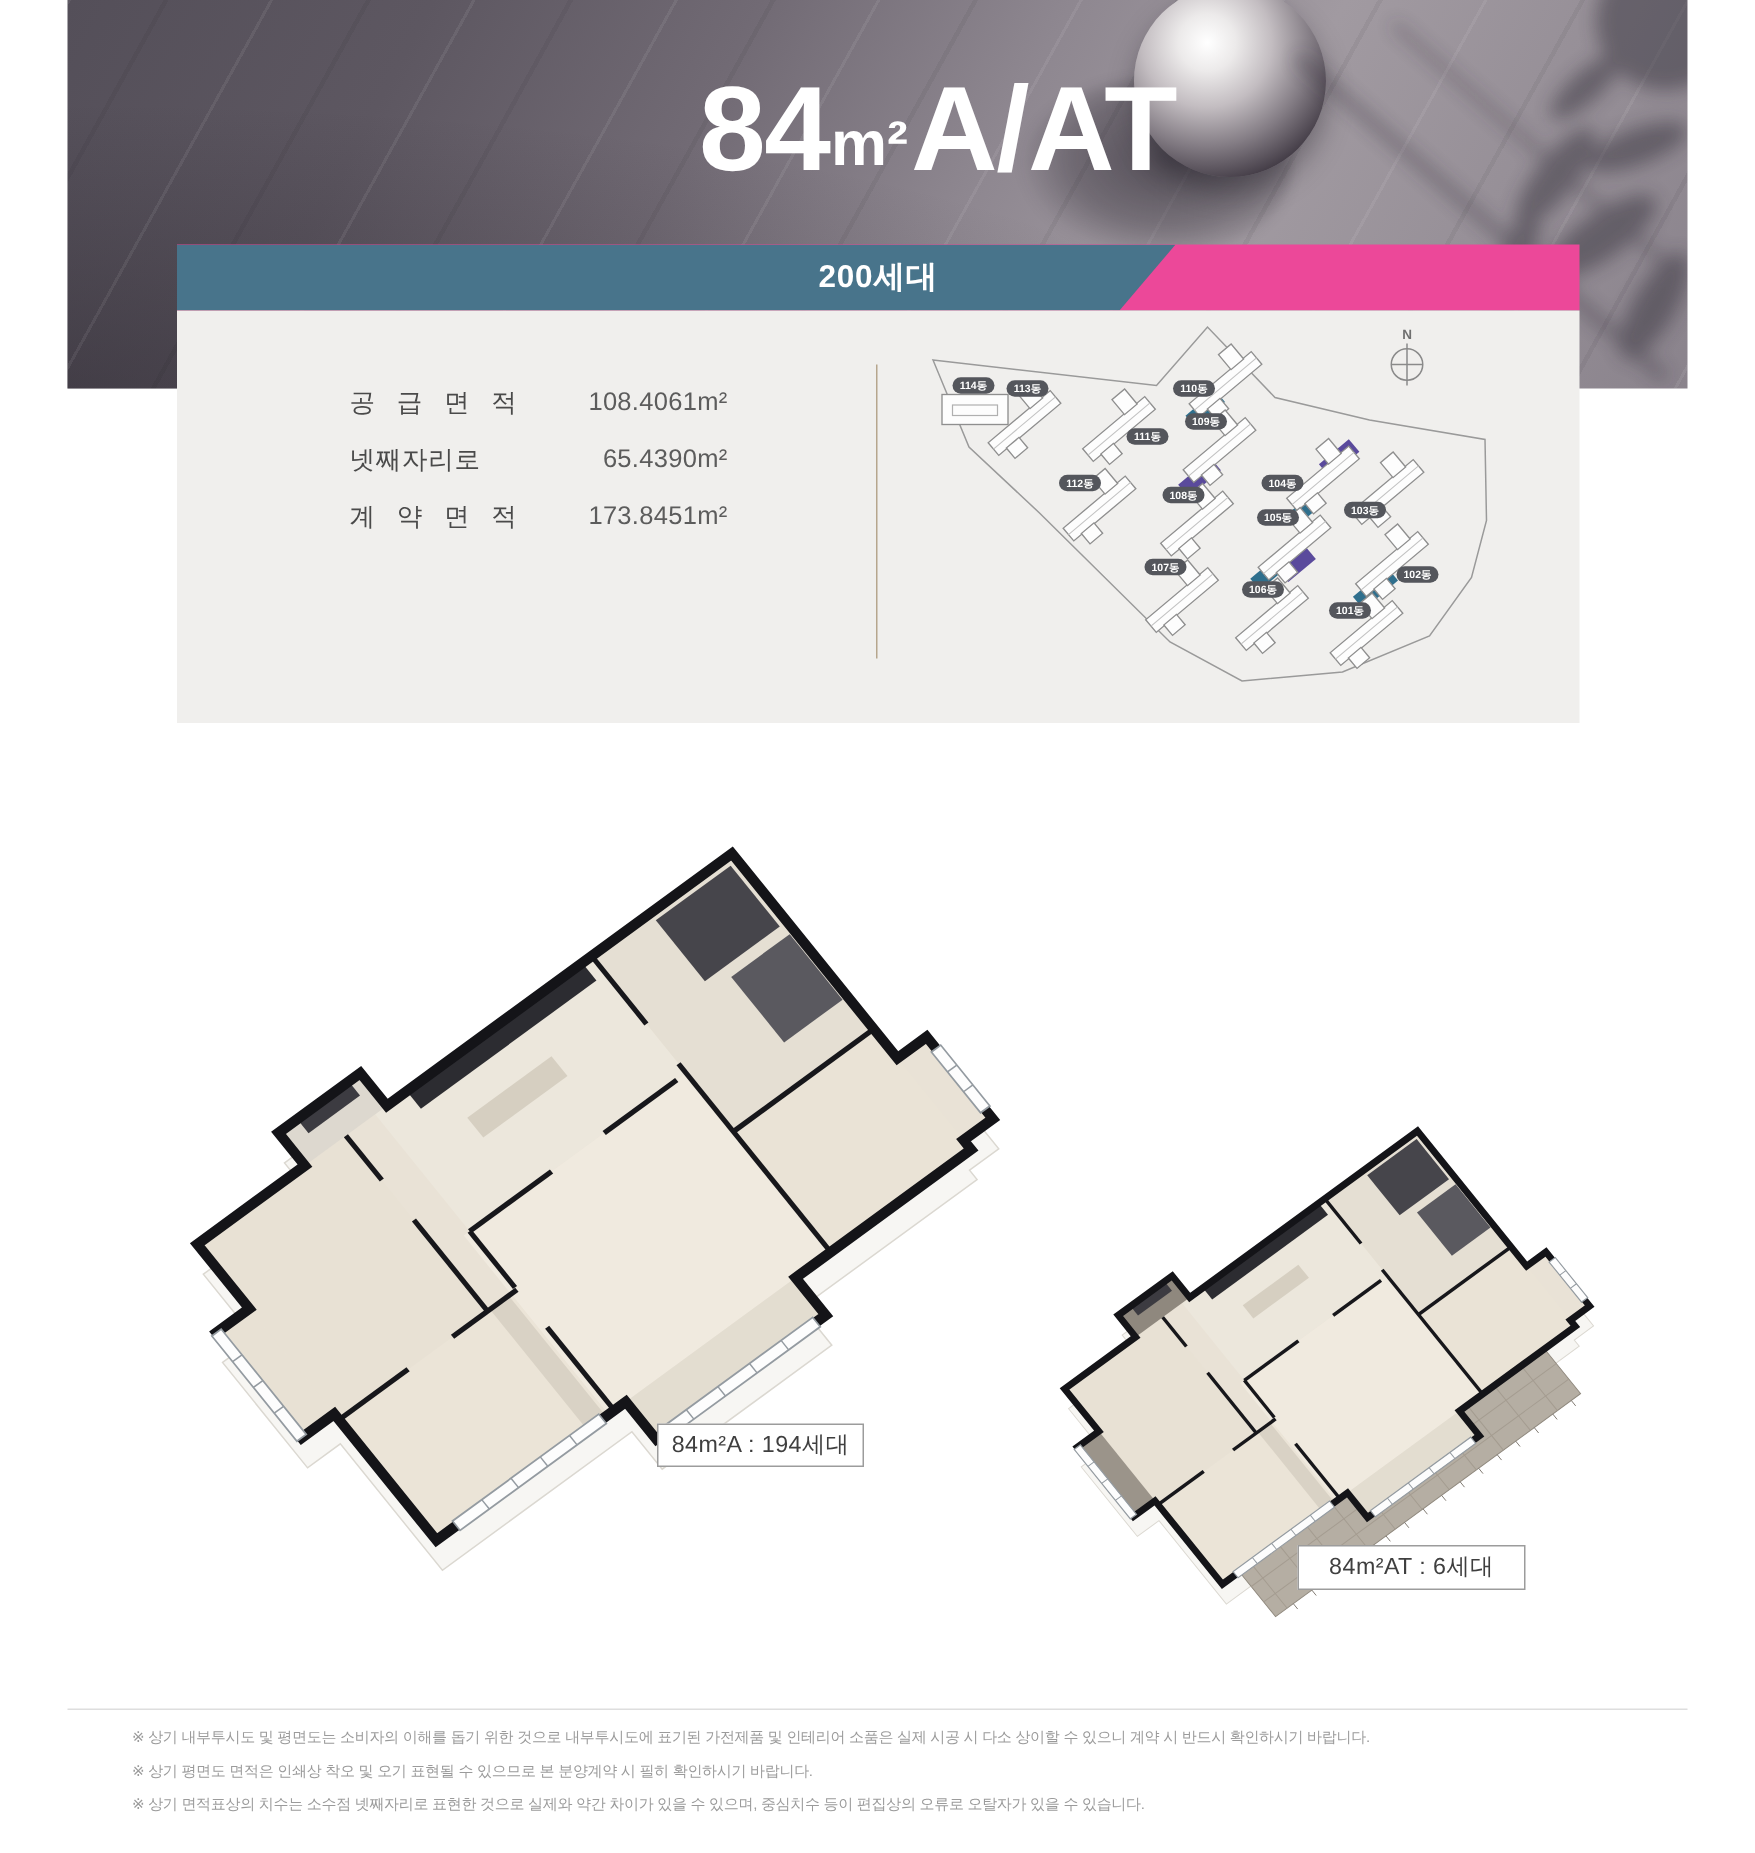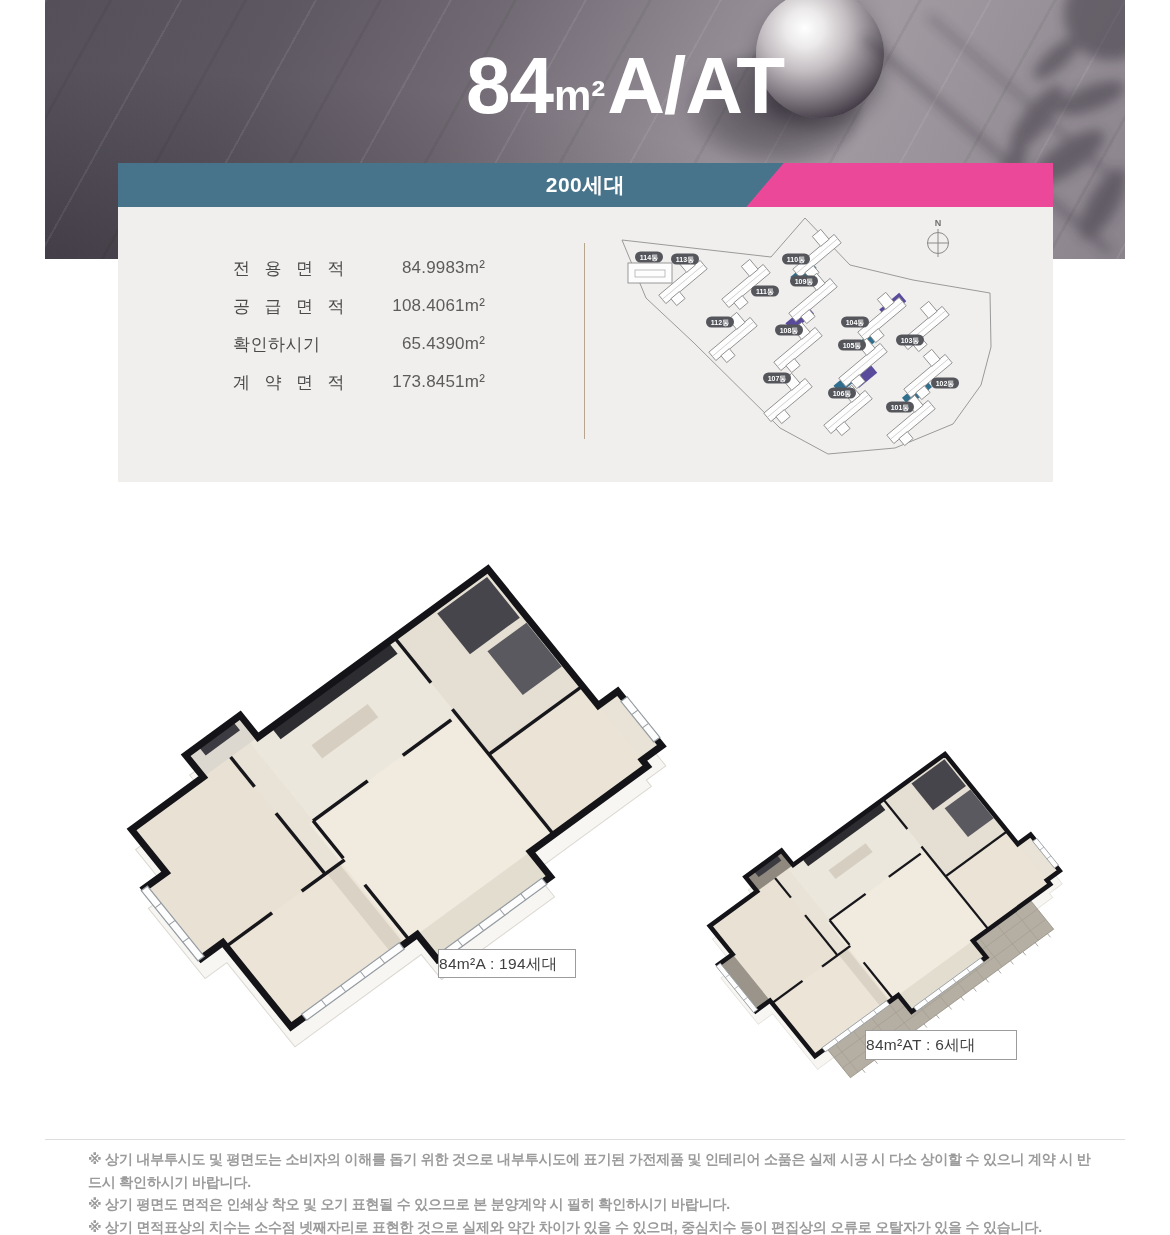--- a/index.html
+++ b/index.html
@@ -35,27 +35,27 @@
   .arow{display:flex;height:38px;align-items:center;}
   .albl{width:112px;font-size:17px;color:#4a4a4a;text-align:justify;text-align-last:justify;letter-spacing:.5px;}
   .aval{flex:1;font-size:17px;color:#5c5c5c;text-align:right;letter-spacing:.2px;}
   .vdivider{position:absolute;left:466px;top:36px;width:1px;height:196px;background:#b6a68d;}
   .siteplan{position:absolute;left:498px;top:6px;}
   
   .plan{position:absolute;overflow:visible;}
   #planA{left:88px;top:553px;}
   #planAT{left:665px;top:742px;}
   .plan-label{position:absolute;background:#fff;border:1px solid #9c9c9c;color:#3f3f3f;
-    font-size:15.5px;text-align:left;letter-spacing:.3px;z-index:5;}
+    font-size:15.5px;text-align:center;letter-spacing:.3px;z-index:5;}
   #labelA{left:438px;top:949px;width:136px;height:27px;line-height:27px;}
   #labelAT{left:837px;top:1030px;width:150px;height:28px;line-height:28px;margin-left:28px;}
   
   .footer-divider{position:absolute;left:45px;top:1139px;width:1080px;height:1px;background:#dedede;}
   .footer{position:absolute;left:88px;top:1148px;width:1010px;}
-  .fline{font-size:14px;color:#9b9b9b;line-height:22.5px;letter-spacing:-.2px;font-weight:bold;}
+  .fline{font-size:10px;color:#9b9b9b;line-height:22.5px;letter-spacing:-.2px;}
 </style>
 </head>
 <body>
 
 <div class="page">
 
   <div class="photo">
     <div class="streaks"></div>
     <div class="orb-reflect"></div>
     <div class="orb"></div>
@@ -82,29 +82,25 @@
     </div>
   </div>
 
   <div class="banner">
     <span>200세대</span>
   </div>
 
   <div class="panel">
     <div class="area-table" id="area-rows">
         <div class="arow">
-          <div class="albl">전 용 면 적</div>
-          <div class="aval">84.9983m²</div>
-        </div>
-        <div class="arow">
           <div class="albl">공 급 면 적</div>
           <div class="aval">108.4061m²</div>
         </div>
         <div class="arow">
-          <div class="albl">확인하시기</div>
+          <div class="albl">넷째자리로</div>
           <div class="aval">65.4390m²</div>
         </div>
         <div class="arow">
           <div class="albl">계 약 면 적</div>
           <div class="aval">173.8451m²</div>
         </div>
       </div>
     <div class="vdivider"></div>
     <svg class="siteplan" id="siteplan" width="437" height="262" viewBox="0 0 437 262">
         <polygon points="6,27 155,44 189,5 234,52 297,67 374,80 375,134 365,172 337,211 279,235 212,241 164,215 77,129 30,85" fill="none" stroke="#9a9a9a" stroke-width="1"></polygon>

